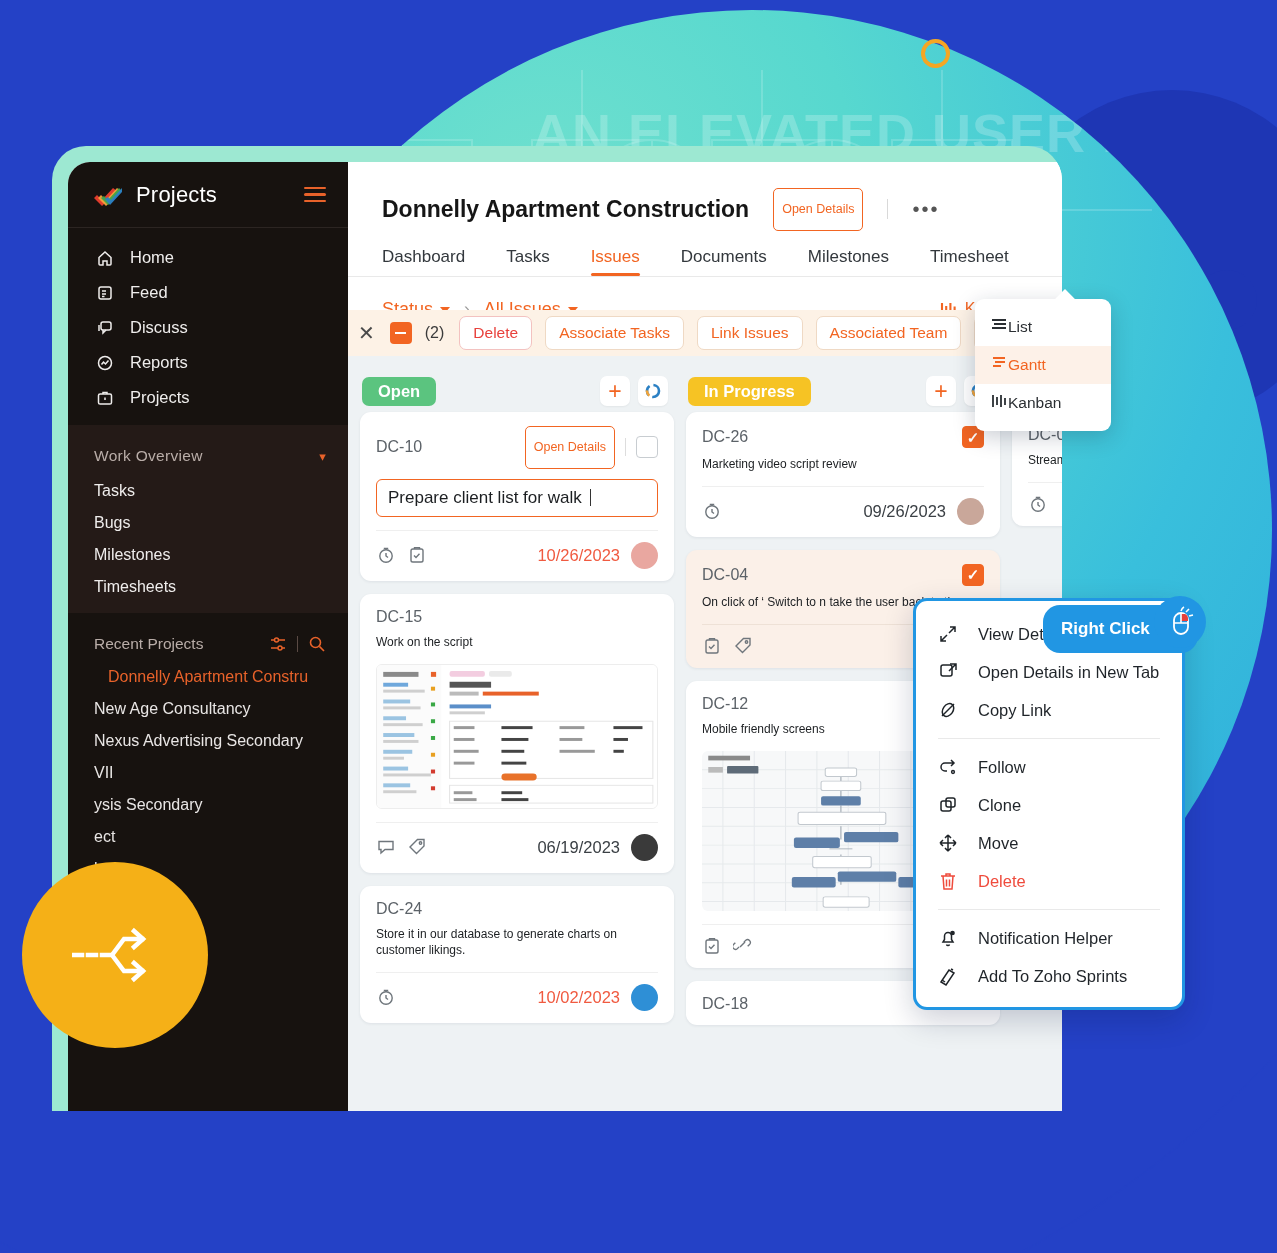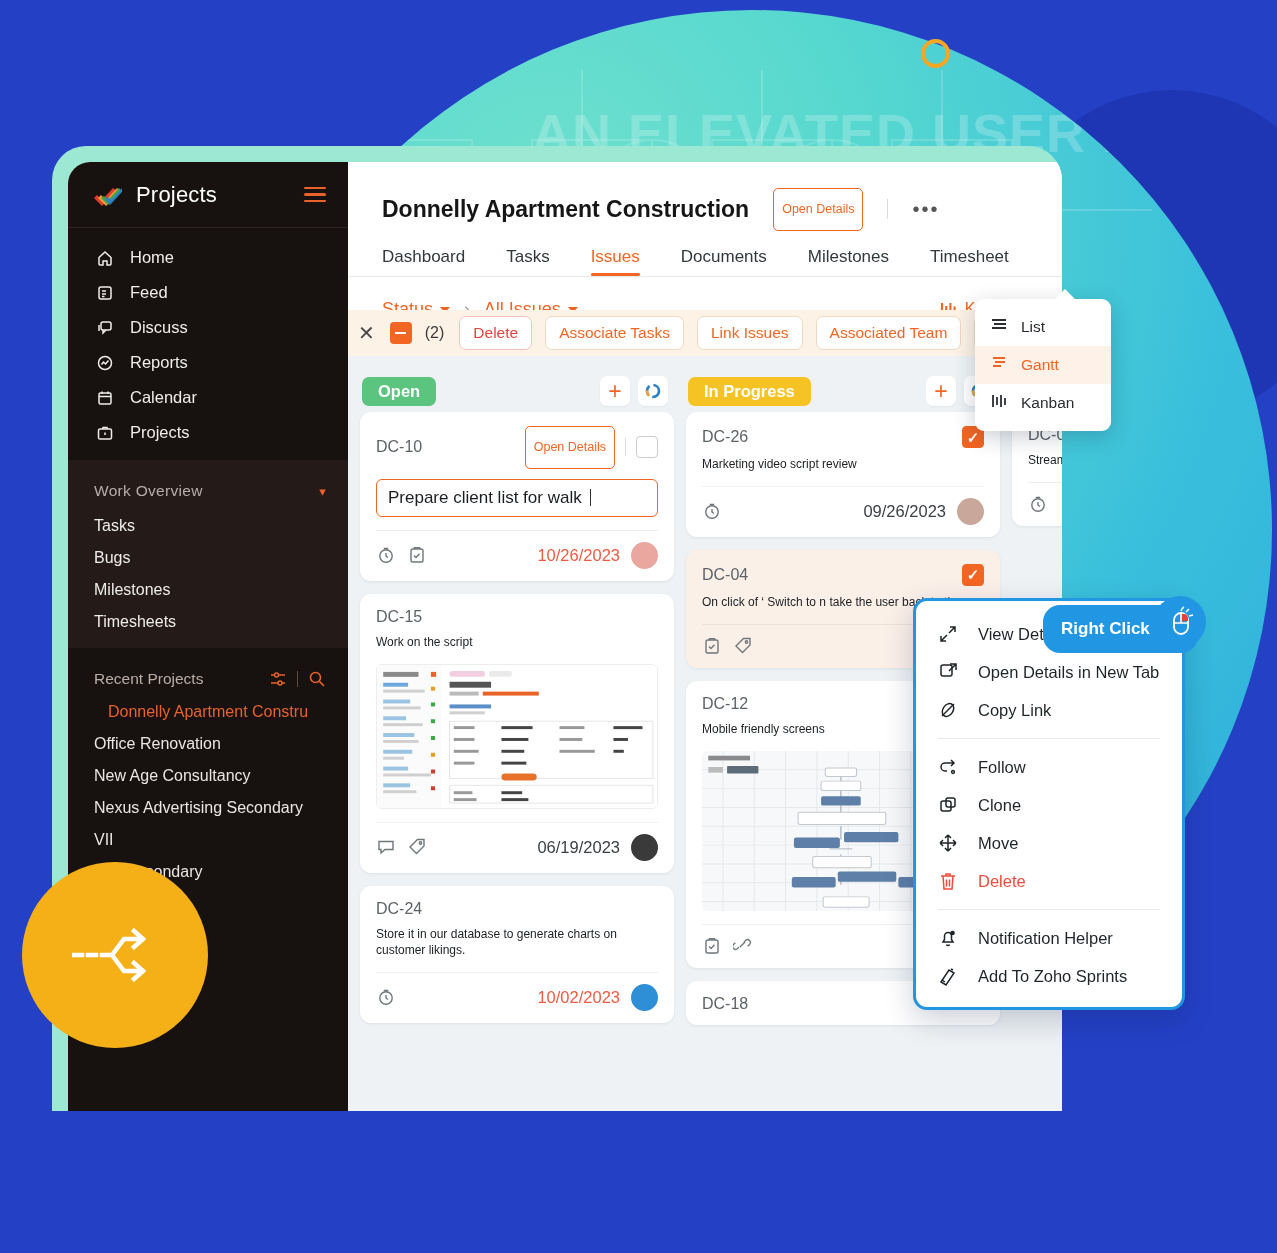--- a/index.html
+++ b/index.html
@@ -186,21 +186,21 @@
 
   
   #viewMenu{
     position:absolute; left:975px; top:299px; width:136px; background:#fff;
     border-radius:9px; box-shadow:0 6px 22px rgba(20,30,60,.22); padding:9px 0; z-index:60;
   }
   #viewMenu::before{
     content:""; position:absolute; top:-7px; left:83px; width:14px; height:14px;
     background:#fff; transform:rotate(45deg);
   }
-  .vm-item{ display:flex; align-items:center; gap:13px; padding:8px 15px; font-size:15.5px; color:#2B2F33; cursor:pointer; position:relative; }
+  .vm-item{ display:flex; align-items:center; padding:8px 15px; font-size:15.5px; color:#2B2F33; cursor:pointer; position:relative; }
   .vm-item.active{ background:#FDF1E8; color:#F26522; }
 
   
   #ctxMenu{
     position:absolute; left:913px; top:598px; width:272px; background:#fff;
     border:3px solid #2196E3; border-radius:14px; padding:14px 0 12px; z-index:70;
     box-shadow:0 10px 30px rgba(10,20,60,.2);
   }
   .ctx-item{ display:flex; align-items:center; padding:9px 22px; font-size:16.5px; color:#1F2429; cursor:pointer; }
   .ctx-item .ci{ width:26px; margin-right:14px; display:flex; align-items:center; }
@@ -292,30 +292,20 @@
             <span>Discuss</span>
           </div>
           <div class="nav-item">
             <span class="ic">
               <svg viewBox="0 0 18 18">
                 <circle cx="9" cy="9" r="6.5"></circle>
                 <path d="M5.5 10.5l2-2.5 2 2 3-3.5"></path>
               </svg>
             </span>
             <span>Reports</span>
-          </div>
-          <div class="nav-item">
-            <span class="ic">
-              <svg viewBox="0 0 18 18">
-                <rect x="3" y="4" width="12" height="11" rx="1.5"></rect>
-                <path d="M3 7.5h12M6 2.5v2.5M12 2.5v2.5"></path>
-                <path d="M6 10h.01M9 10h.01M12 10h.01M6 12.5h.01M9 12.5h.01"></path>
-              </svg>
-            </span>
-            <span>Calendar</span>
           </div>
           <div class="nav-item">
             <span class="ic">
               <svg viewBox="0 0 18 18">
                 <rect x="2.5" y="5" width="13" height="10" rx="1.6"></rect>
                 <path d="M7 5V3.5h4V5M9 8.5v2.5"></path>
               </svg>
             </span>
             <span>Projects</span>
           </div>
@@ -349,21 +339,20 @@
             <svg width="18" height="18" viewBox="0 0 18 18">
               <g stroke="#E8622A" stroke-width="1.6" fill="none">
                   <circle cx="7.5" cy="7.5" r="5"></circle>
                   <path d="M11.4 11.4L16 16"></path>
                 </g>
             </svg>
           </span>
         </div>
         <div id="recentItems">
             <div class="proj-item active">Donnelly Apartment Constru</div>
-            <div class="proj-item">Office Renovation</div>
             <div class="proj-item">New Age Consultancy</div>
             <div class="proj-item">Nexus Advertising Secondary</div>
             <div class="proj-item">VII</div>
             <div class="proj-item">ysis Secondary</div>
             <div class="proj-item">ect</div>
             <div class="proj-item">kup</div>
             <div class="proj-item">d consulta</div>
           </div>
       </div>
     </aside>

